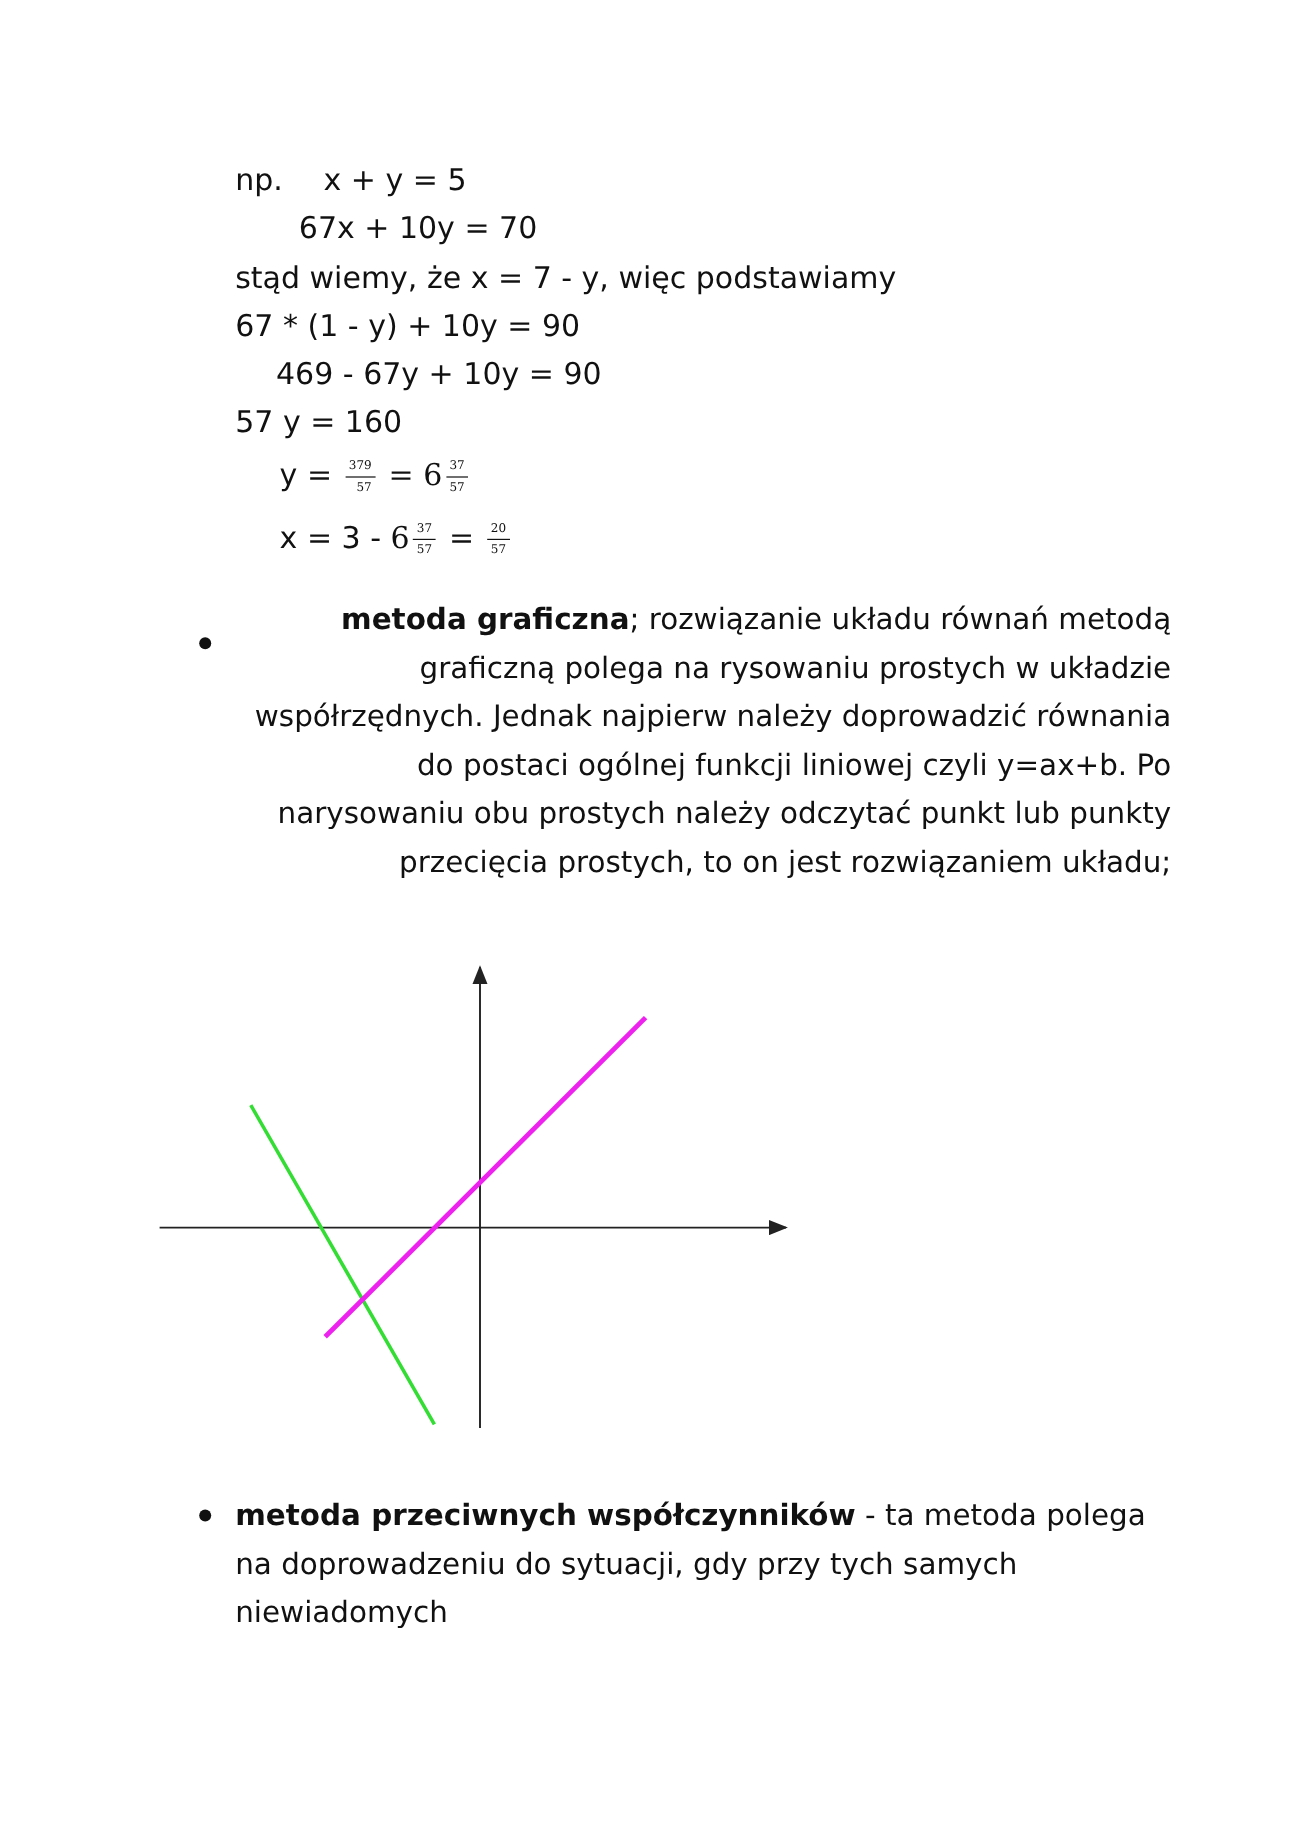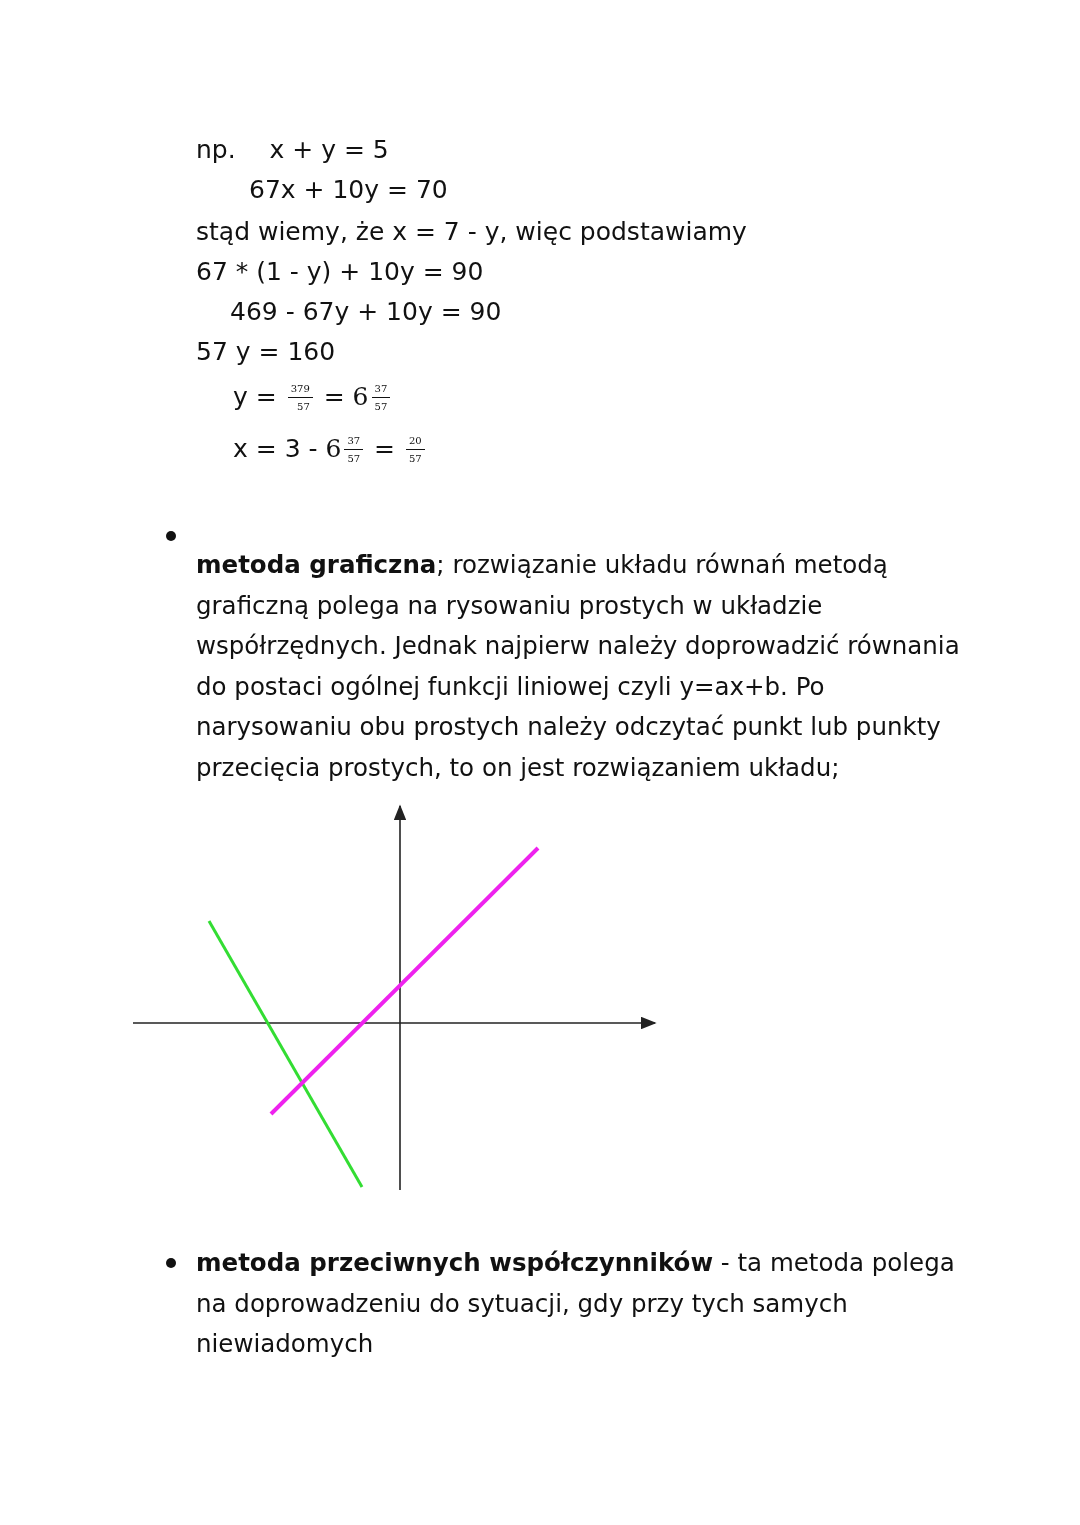--- a/index.html
+++ b/index.html
@@ -50,21 +50,21 @@
     <span class="den">57</span>
   </span>
   <span>=</span>
   <span class="frac">
     <span class="num">20</span>
     <span class="den">57</span>
   </span>
 </div>
 
 <div class="bullet" style="left:166px; top:531px;"></div>
-<div class="para" style="top:545px;">
+<div class="para" style="top:496px;text-align:right;">
   <b>metoda graficzna</b><span>; rozwiązanie układu równań metodą graficzną polega na rysowaniu prostych w układzie współrzędnych. Jednak najpierw należy doprowadzić równania do postaci ogólnej funkcji liniowej czyli y=ax+b. Po narysowaniu obu prostych należy odczytać punkt lub punkty przecięcia prostych, to on jest rozwiązaniem układu;</span>
 </div>
 
 <svg class="graph" width="560" height="410" viewBox="0 0 560 410">
   <defs>
     <marker id="arrow" markerWidth="10" markerHeight="8" refX="9" refY="4" orient="auto">
       <path d="M0,0 L10,4 L0,8 Z" fill="#222"></path>
     </marker>
   </defs>
   <line x1="13" y1="233" x2="535" y2="233" stroke="#222" stroke-width="1.6" marker-end="url(#arrow)"></line>

